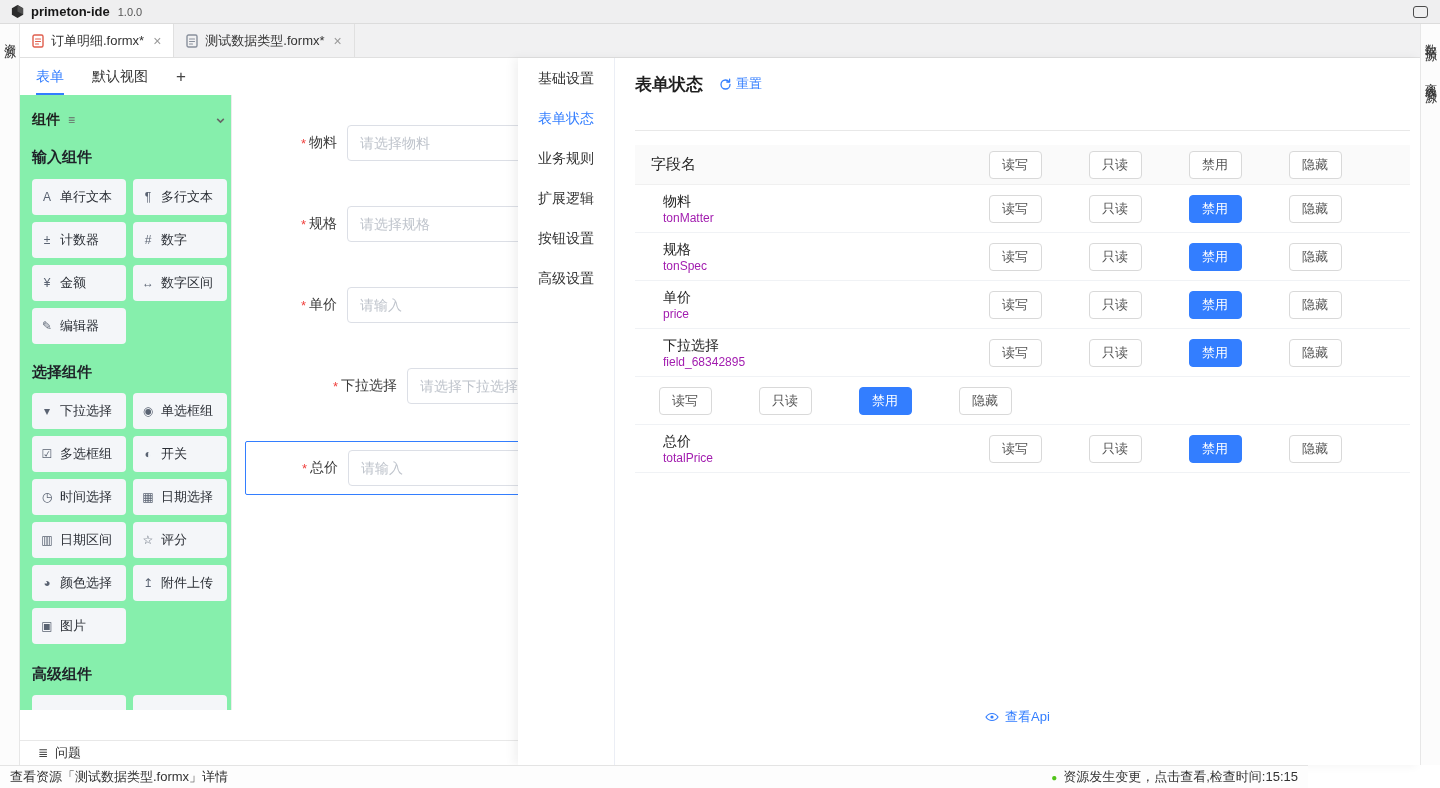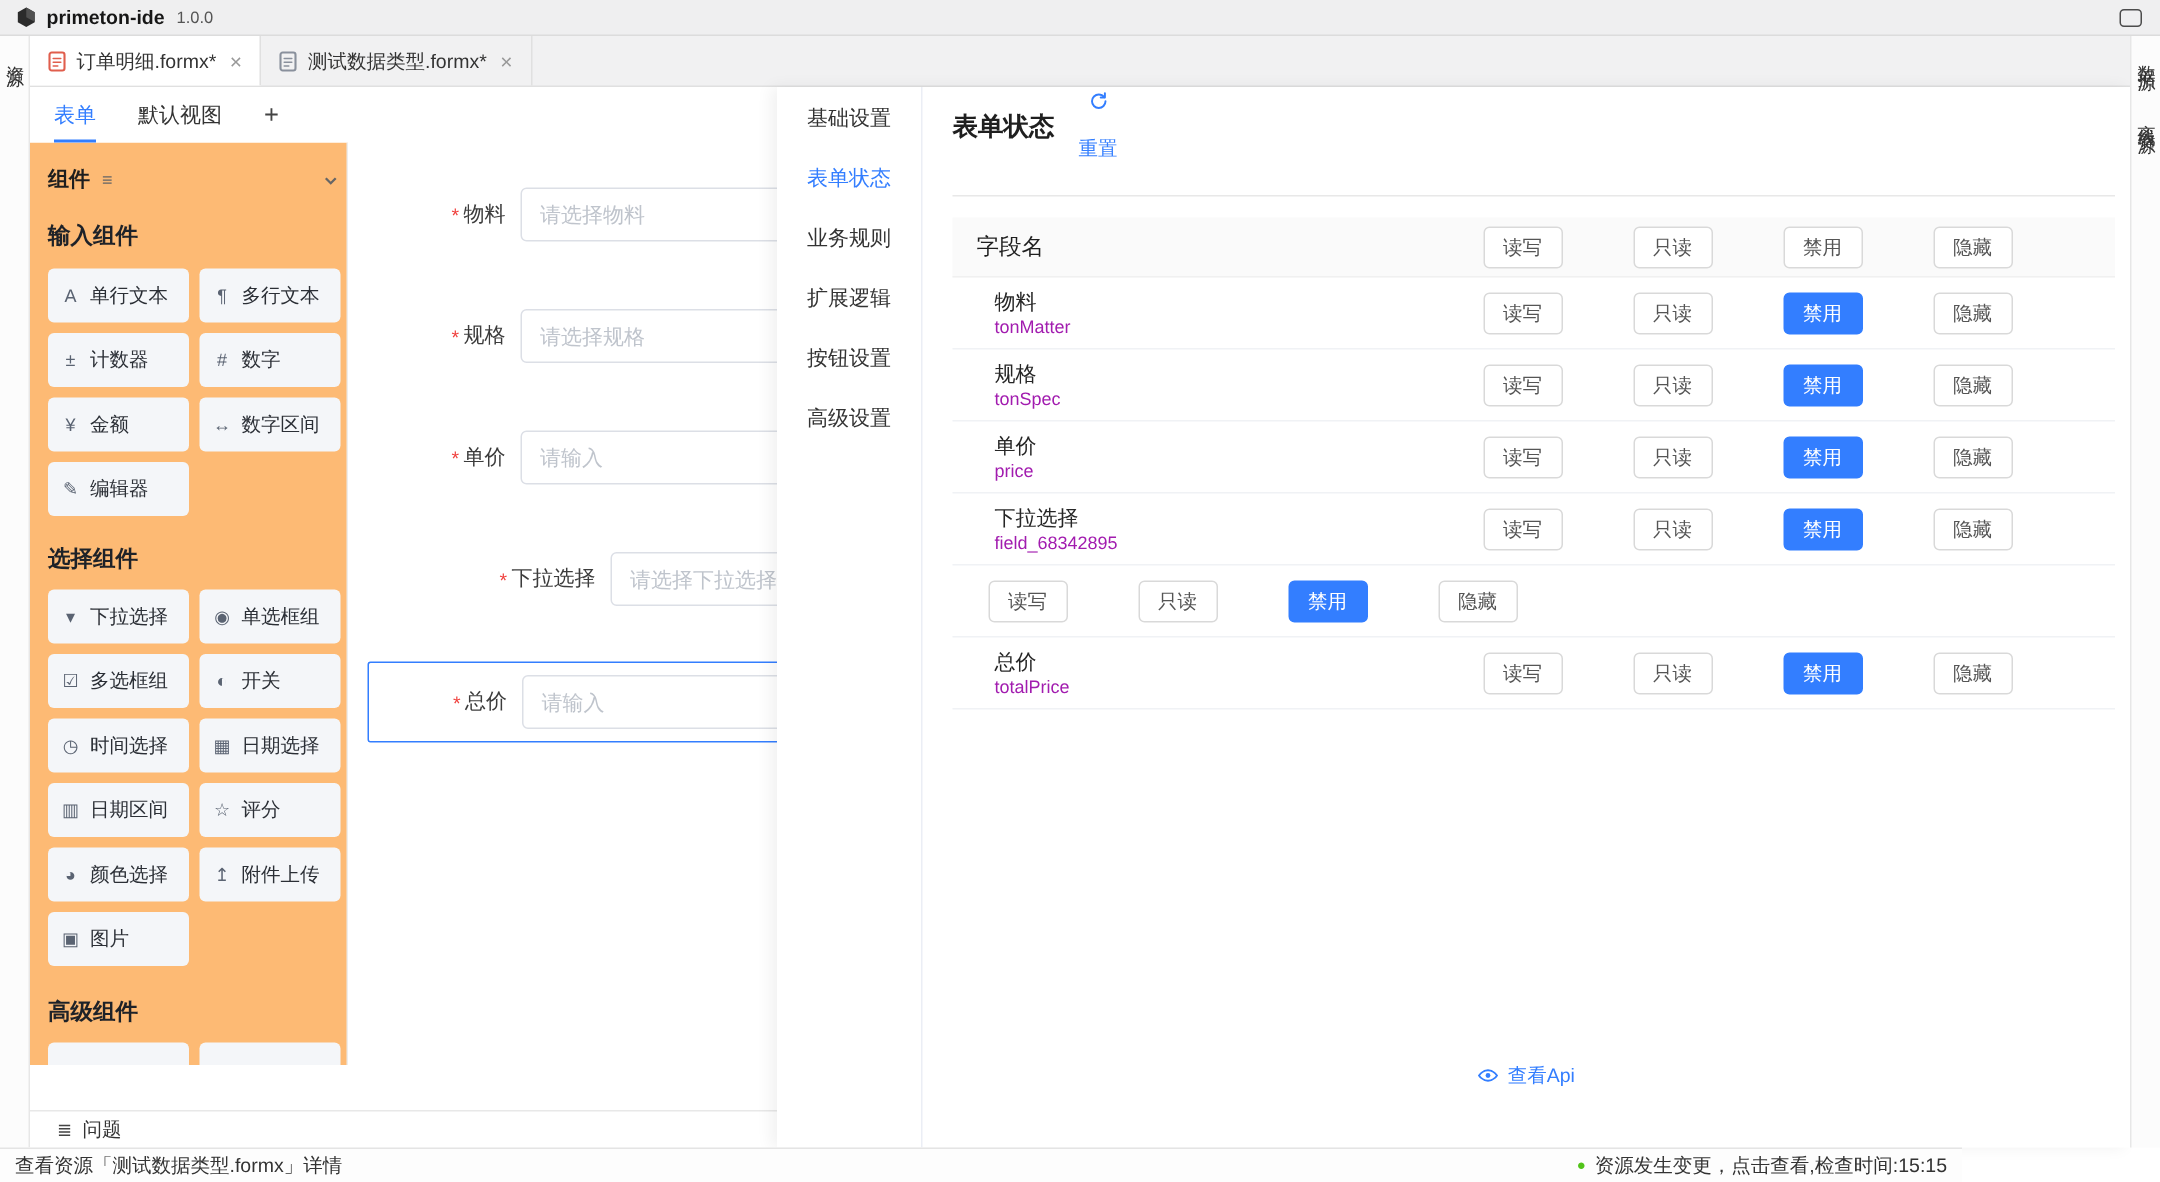--- a/index.html
+++ b/index.html
@@ -31,21 +31,21 @@
   .tab-close { color:#999; font-size:14px; margin-left:2px; cursor:pointer; }
 
   
   .view-tabs { position:absolute; top:58px; left:20px; width:498px; height:37px; background:#fff; display:flex; align-items:center; padding:0 16px; gap:28px; z-index:4; }
   .vtab { font-size:14px; color:#333; height:37px; display:flex; align-items:center; position:relative; cursor:pointer; }
   .vtab.active { color:var(--blue); }
   .vtab.active::after { content:""; position:absolute; left:0; right:0; bottom:0; height:2px; background:var(--blue); }
   .vtab-add { font-size:17px; color:#444; cursor:pointer; line-height:1; }
 
   
-  .palette { position:absolute; top:95px; left:20px; width:212px; height:615px; border-right:1px solid #ececec; background:#fdba74; overflow:hidden; padding:10px 5px 0 12px; z-index:3; }
+  .palette { position:absolute; top:95px; left:20px; width:212px; height:615px; border-right:1px solid #ececec; background:#86efac; overflow:hidden; padding:10px 5px 0 12px; z-index:3; }
   .pal-header { height:30px; display:flex; align-items:center; gap:8px; }
   .pal-title { font-size:14px; font-weight:bold; color:#1e1e1e; }
   .pal-ham { font-size:12px; color:#666; }
   .pal-spacer { flex:1; }
   .sec-title { font-size:15px; font-weight:600; color:#1e2228; margin-top:13px; height:18px; }
   .sec-title.mt2 { margin-top:19px; }
   .sec-title.mt3 { margin-top:21px; }
   .pal-grid { display:grid; grid-template-columns:94px 94px; gap:7px; margin-top:13px; }
   .pal-grid.g2 { margin-top:12px; }
   .pi { width:94px; height:36px; background:#f4f6f9; border-radius:4px; display:flex; align-items:center; padding-left:8px; gap:6px; font-size:13px; color:#2b2f36; cursor:pointer; }
@@ -74,21 +74,21 @@
   .selected-wrap .cv-label { width:102px; }
 
   
   .drawer { position:absolute; top:58px; left:518px; width:902px; height:707px; background:#fff; display:flex; box-shadow:-4px 0 10px rgba(0,0,0,0.06); z-index:20; }
   .drawer-nav { width:97px; flex:0 0 auto; border-right:1px solid #ebeef5; padding-top:0; }
   .dnav-item { height:40px; line-height:40px; padding-left:20px; font-size:14px; color:#333; cursor:pointer; white-space:nowrap; }
   .dnav-item.active { color:var(--blue); }
   .drawer-content { flex:1; position:relative; padding:14px 10px 0 20px; }
   .fs-header { display:flex; align-items:center; height:24px; }
   .fs-title { font-size:17px; font-weight:bold; color:#1f1f1f; }
-  .fs-reset { margin-left:16px; display:inline-flex; align-items:center; gap:16px; color:var(--blue); font-size:13px; cursor:pointer;flex-direction:column; }
+  .fs-reset { margin-left:16px; display:inline-flex; align-items:center; gap:4px; color:var(--blue); font-size:13px; cursor:pointer; }
   .fs-divider { height:1px; background:#e8e8e8; margin-top:34px; }
   .fs-toolbar { margin-top:16px; display:flex; align-items:center; justify-content:space-between; }
   .seg { display:flex; }
   .seg-btn { height:30px; padding:0 16px; background:#fff; border:1px solid #d9d9d9; margin-left:-1px; font-size:13px; color:#333; display:flex; align-items:center; cursor:pointer; }
   .seg-btn:first-child { margin-left:0; border-radius:4px 0 0 4px; }
   .seg-btn:last-child { border-radius:0 4px 4px 0; }
   .seg-btn.active { background:var(--blue); border-color:var(--blue); color:#fff; position:relative; z-index:1; }
   .toolbar-right { display:flex; align-items:center; gap:10px; }
   .clone-btn { height:30px; padding:0 12px; background:var(--blue); color:#fff; border:none; border-radius:4px; font-size:13px; display:flex; align-items:center; gap:6px; cursor:pointer; }
   .delete-annotation { border:3px solid var(--danger); border-radius:8px; padding:2px; display:inline-flex; }

